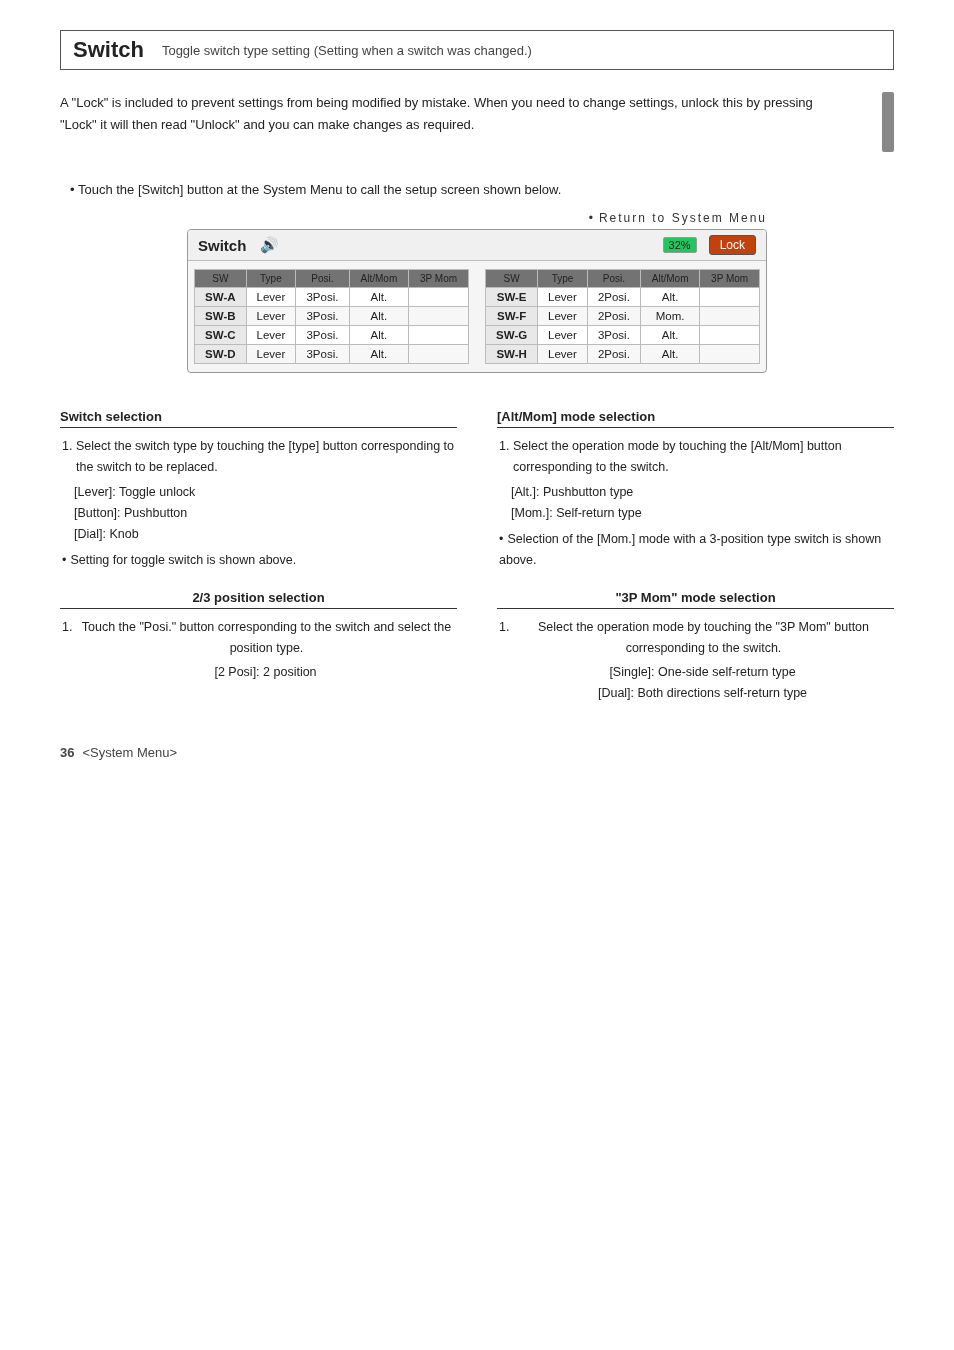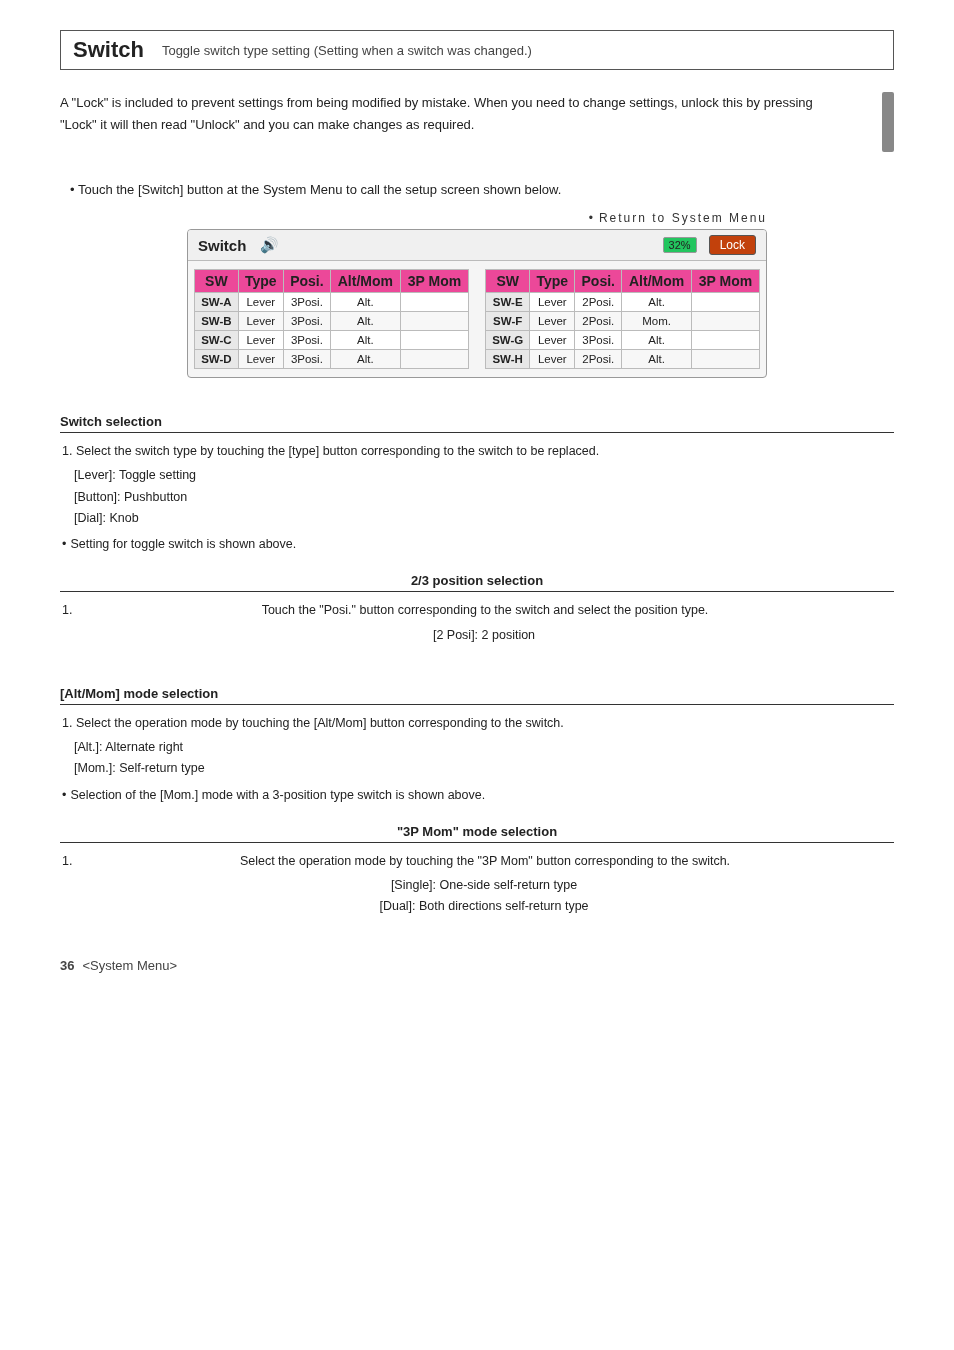--- a/index.html
+++ b/index.html
@@ -133,26 +133,26 @@
     }
     .sw-col-group {
       flex: 1;
     }
     .sw-table {
       width: 100%;
       border-collapse: collapse;
       font-size: 11.5px;
     }
     .sw-table th {
-      background: #ec4899;
+      background: #737373;
       border: 1px solid #bbb;
       padding: 3px 5px;
       text-align: center;
-      font-weight: bold;
-      font-size: 14px;
+      font-weight: normal;
+      font-size: 10px;
     }
     .sw-table td {
       border: 1px solid #bbb;
       padding: 3px 5px;
       text-align: center;
       background: #fff;
     }
     .sw-table tr:nth-child(even) td {
       background: #f7f7f7;
     }
@@ -164,21 +164,20 @@
     
     .col-divider {
       width: 8px;
     }
 
     
     .bottom-sections {
       display: flex;
       gap: 40px;
       margin-top: 10px;
-      flex-direction: column;
     }
     .bottom-left, .bottom-right {
       flex: 1;
     }
     .section-title {
       font-size: 13px;
       font-weight: bold;
       border-bottom: 1.5px solid #333;
       padding-bottom: 3px;
       margin-bottom: 8px;
@@ -350,21 +349,21 @@
 <div class="bottom-sections">
 
   <div class="bottom-left">
 
     <div class="section">
       <div class="section-title">Switch selection</div>
       <div class="section-body">
         <ol>
           <li>Select the switch type by touching the [type] button corresponding to the switch to be replaced.</li>
         </ol>
-        <div class="indent-item">[Lever]: Toggle setting</div>
+        <div class="indent-item">[Lever]: Toggle unlock</div>
         <div class="indent-item">[Button]: Pushbutton</div>
         <div class="indent-item">[Dial]: Knob</div>
         <div class="bullet-item" style="margin-top:5px;">Setting for toggle switch is shown above.</div>
       </div>
     </div>
 
     <div class="section sub-section">
       <div class="section-title">2/3 position selection</div>
       <div class="section-body">
         <ol>
@@ -376,21 +375,21 @@
   </div>
 
   <div class="bottom-right">
 
     <div class="section">
       <div class="section-title">[Alt/Mom] mode selection</div>
       <div class="section-body">
         <ol>
           <li>Select the operation mode by touching the [Alt/Mom] button corresponding to the switch.</li>
         </ol>
-        <div class="indent-item">[Alt.]: Alternate right</div>
+        <div class="indent-item">[Alt.]: Pushbutton type</div>
         <div class="indent-item">[Mom.]: Self-return type</div>
         <div class="bullet-item" style="margin-top:5px;">Selection of the [Mom.] mode with a 3-position type switch is shown above.</div>
       </div>
     </div>
 
     <div class="section sub-section">
       <div class="section-title">"3P Mom" mode selection</div>
       <div class="section-body">
         <ol>
           <li>Select the operation mode by touching the "3P Mom" button corresponding to the switch.</li>

